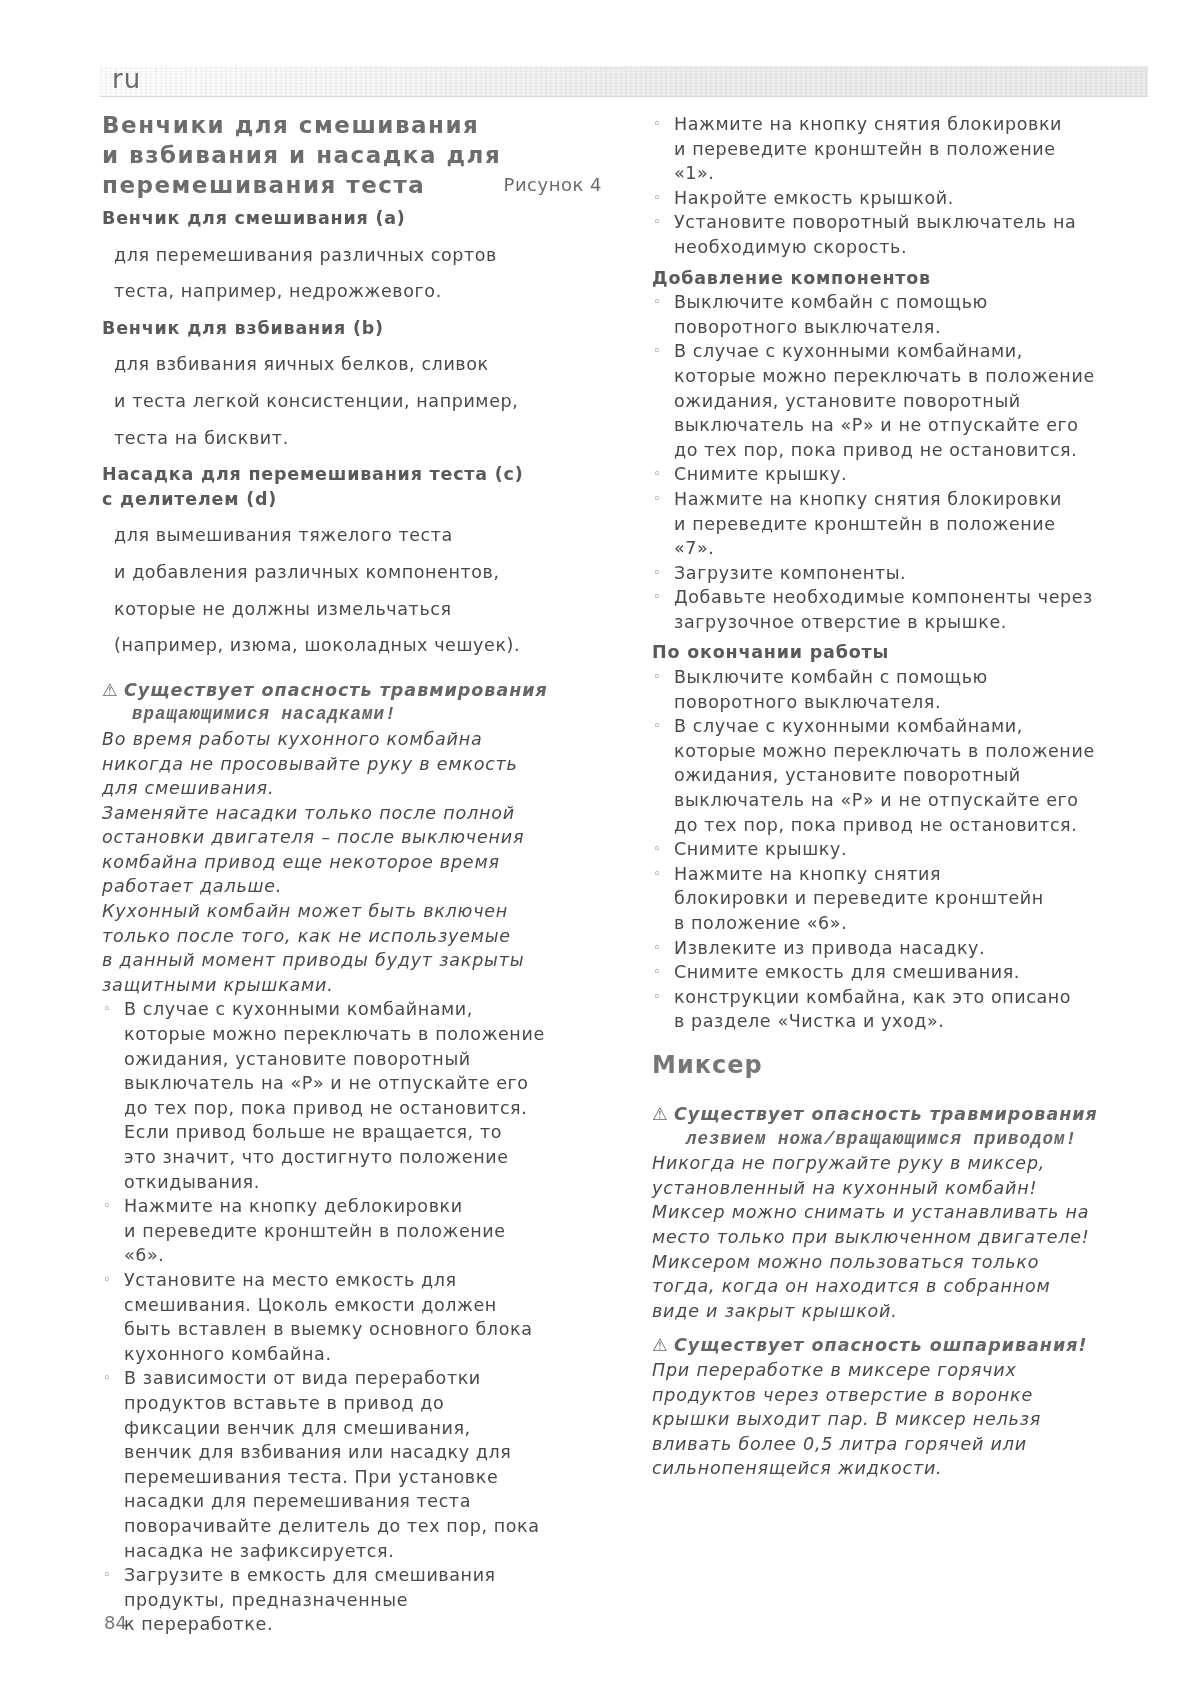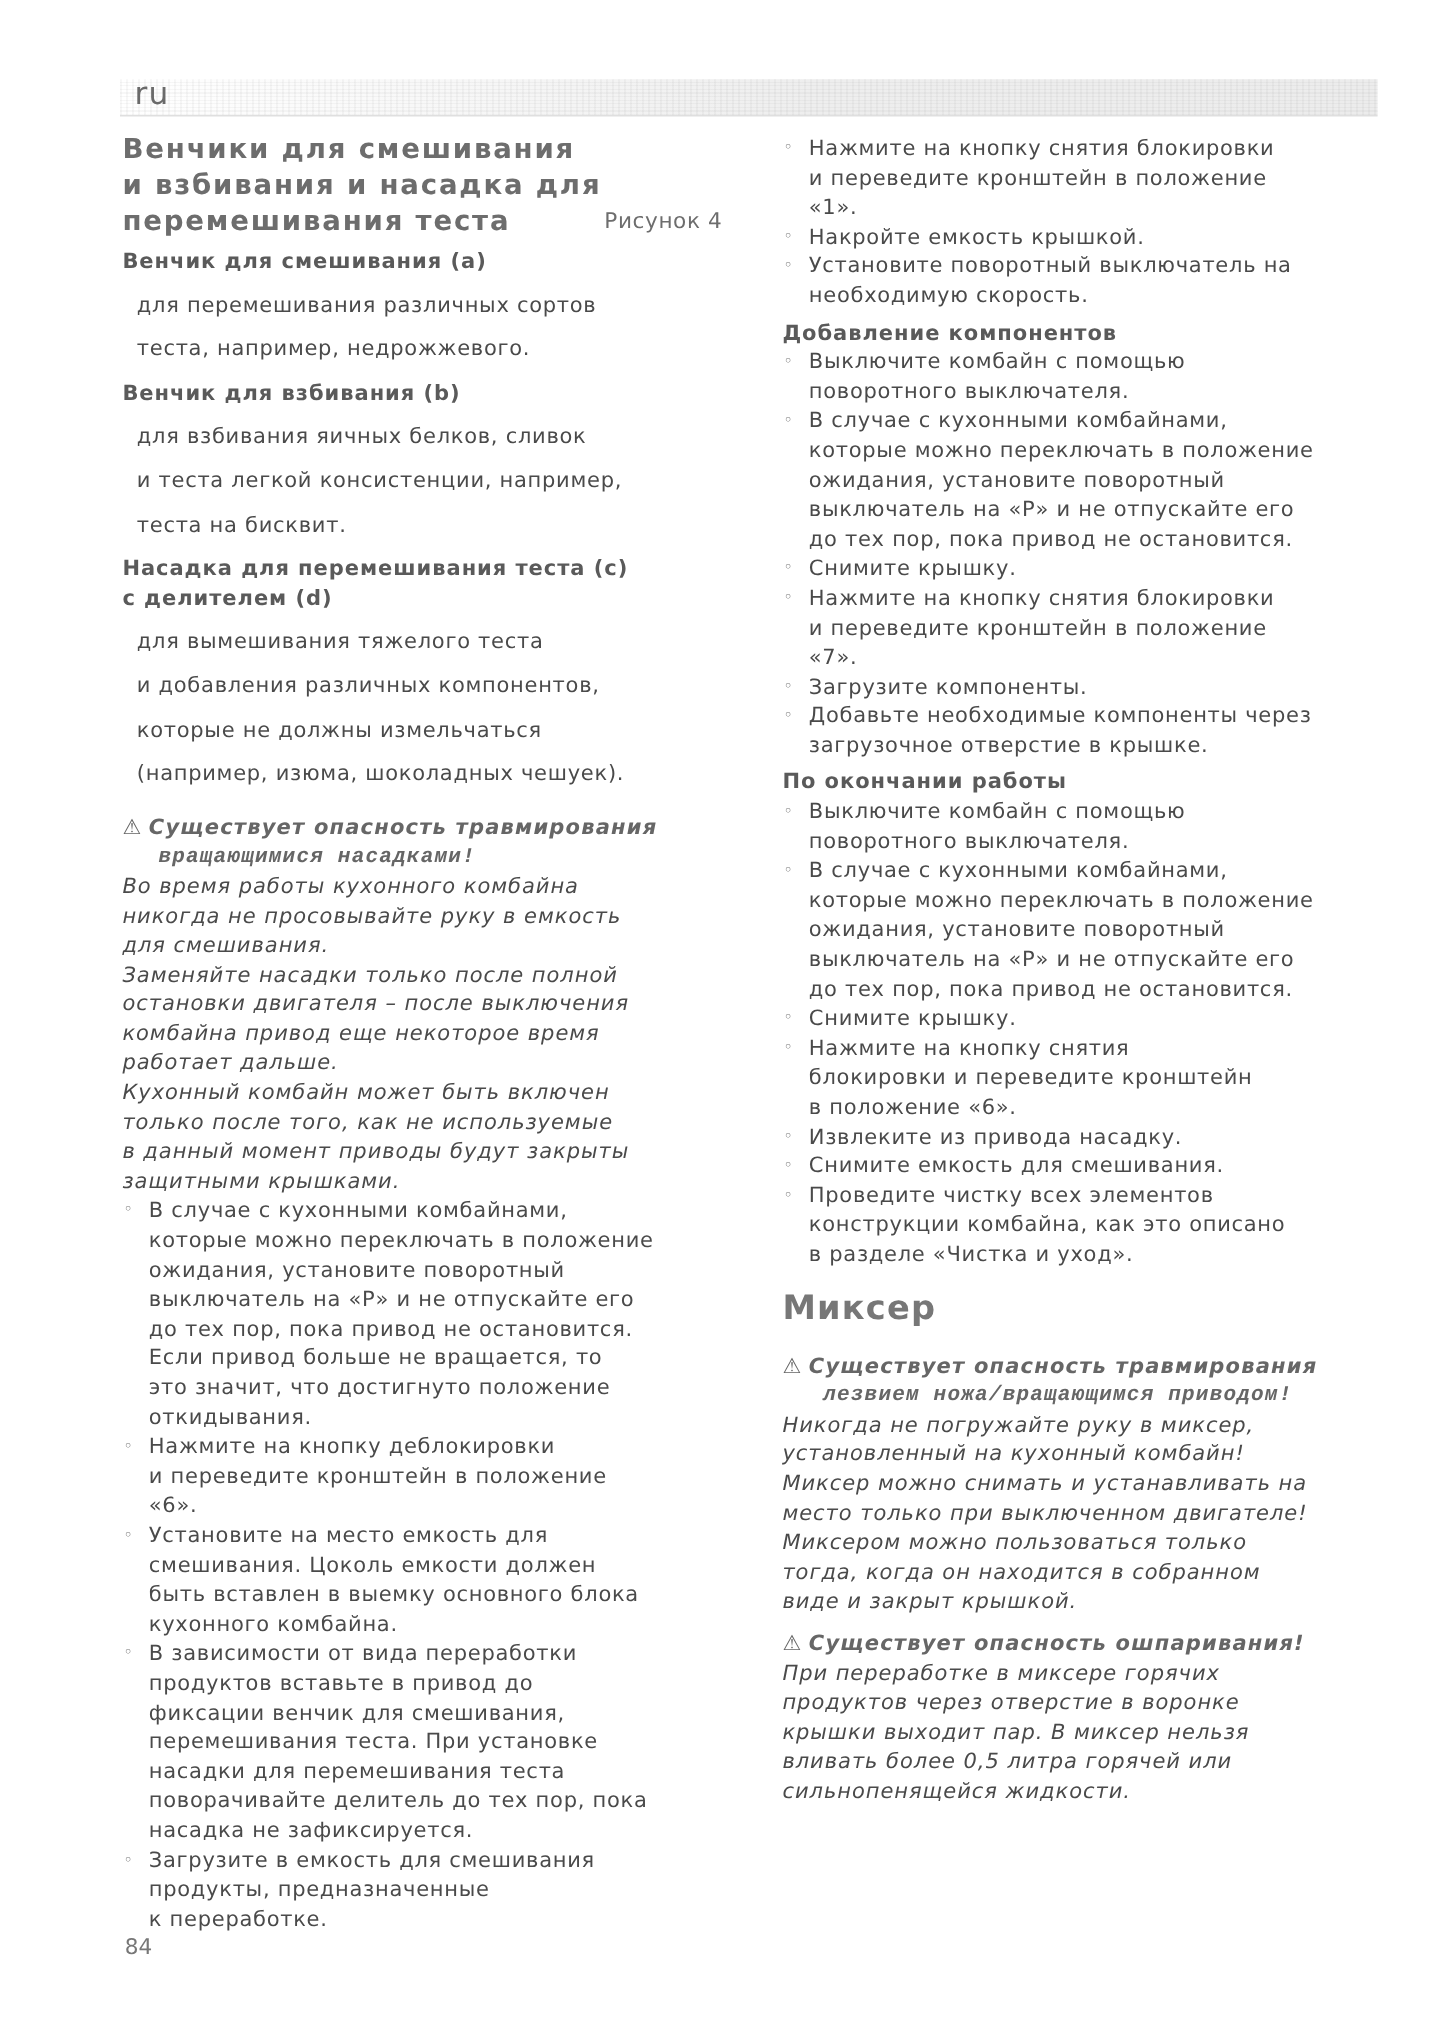--- a/index.html
+++ b/index.html
@@ -32,21 +32,21 @@
   .para { margin: 12px; letter-spacing: 0.6px; }
   .warn-head { font-style: italic; font-weight: bold; color: #666; letter-spacing: 1px; margin-top: 20px; }
   .warn-head .cont { display: block; padding-left: 30px; font-family: Liberation Mono, monospace; }
   .warn-icon { display: inline-block; width: 22px; font-style: normal; font-weight: normal; }
   .italic { font-style: italic; letter-spacing: 0.8px; margin: 0; }
   ul.bul { list-style: none; margin: 0; padding: 0; }
   ul.bul li { position: relative; padding-left: 22px; letter-spacing: 0.6px; }
   ul.bul li .dot { position: absolute; left: 1px; top: 0; font-size: 13px; color: #777; }
   .section-head { color: #5a5a5a; font-weight: bold; letter-spacing: 0.8px; margin-top: 6px; }
   .plain { letter-spacing: 0.6px; }
-  .mixer-title { font-size: 28px; line-height: 34px; color: #777; font-weight: bold; letter-spacing: 1px; margin-top: 14px; }
+  .mixer-title { font-size: 24px; line-height: 34px; color: #777; font-weight: bold; letter-spacing: 1px; margin-top: 14px; }
   .page-number { position: absolute; left: 104px; top: 1612px; font-size: 18px; color: #777; }
   .warn-head.right .cont { padding-left: 34px; }
 </style>
 </head>
 <body>
 
 <div class="header-band"></div>
 <div class="lang-label">ru</div>
 
 <div class="col col-left">
@@ -118,20 +118,21 @@
         <div>Установите на место емкость для</div>
         <div>смешивания. Цоколь емкости должен</div>
         <div>быть вставлен в выемку основного блока</div>
         <div>кухонного комбайна.</div>
       </li>
       <li>
         <span class="dot">◦</span>
         <div>В зависимости от вида переработки</div>
         <div>продуктов вставьте в привод до</div>
         <div>фиксации венчик для смешивания,</div>
+        <div>венчик для взбивания или насадку для</div>
         <div>перемешивания теста. При установке</div>
         <div>насадки для перемешивания теста</div>
         <div>поворачивайте делитель до тех пор, пока</div>
         <div>насадка не зафиксируется.</div>
       </li>
       <li>
         <span class="dot">◦</span>
         <div>Загрузите в емкость для смешивания</div>
         <div>продукты, предназначенные</div>
         <div>к переработке.</div>
@@ -224,21 +225,20 @@
       <li>
         <span class="dot">◦</span>
         <div>Извлеките из привода насадку.</div>
       </li>
       <li>
         <span class="dot">◦</span>
         <div>Снимите емкость для смешивания.</div>
       </li>
       <li>
         <span class="dot">◦</span>
-        <div>Проведите чистку всех элементов</div>
         <div>конструкции комбайна, как это описано</div>
         <div>в разделе «Чистка и уход».</div>
       </li>
     </ul>
 
   <div class="mixer-title">Миксер</div>
 
   <div class="warn-head right">
     <span class="warn-icon">⚠</span><span>Существует опасность травмирования</span>
     <span class="cont">лезвием ножа/вращающимся приводом!</span>

